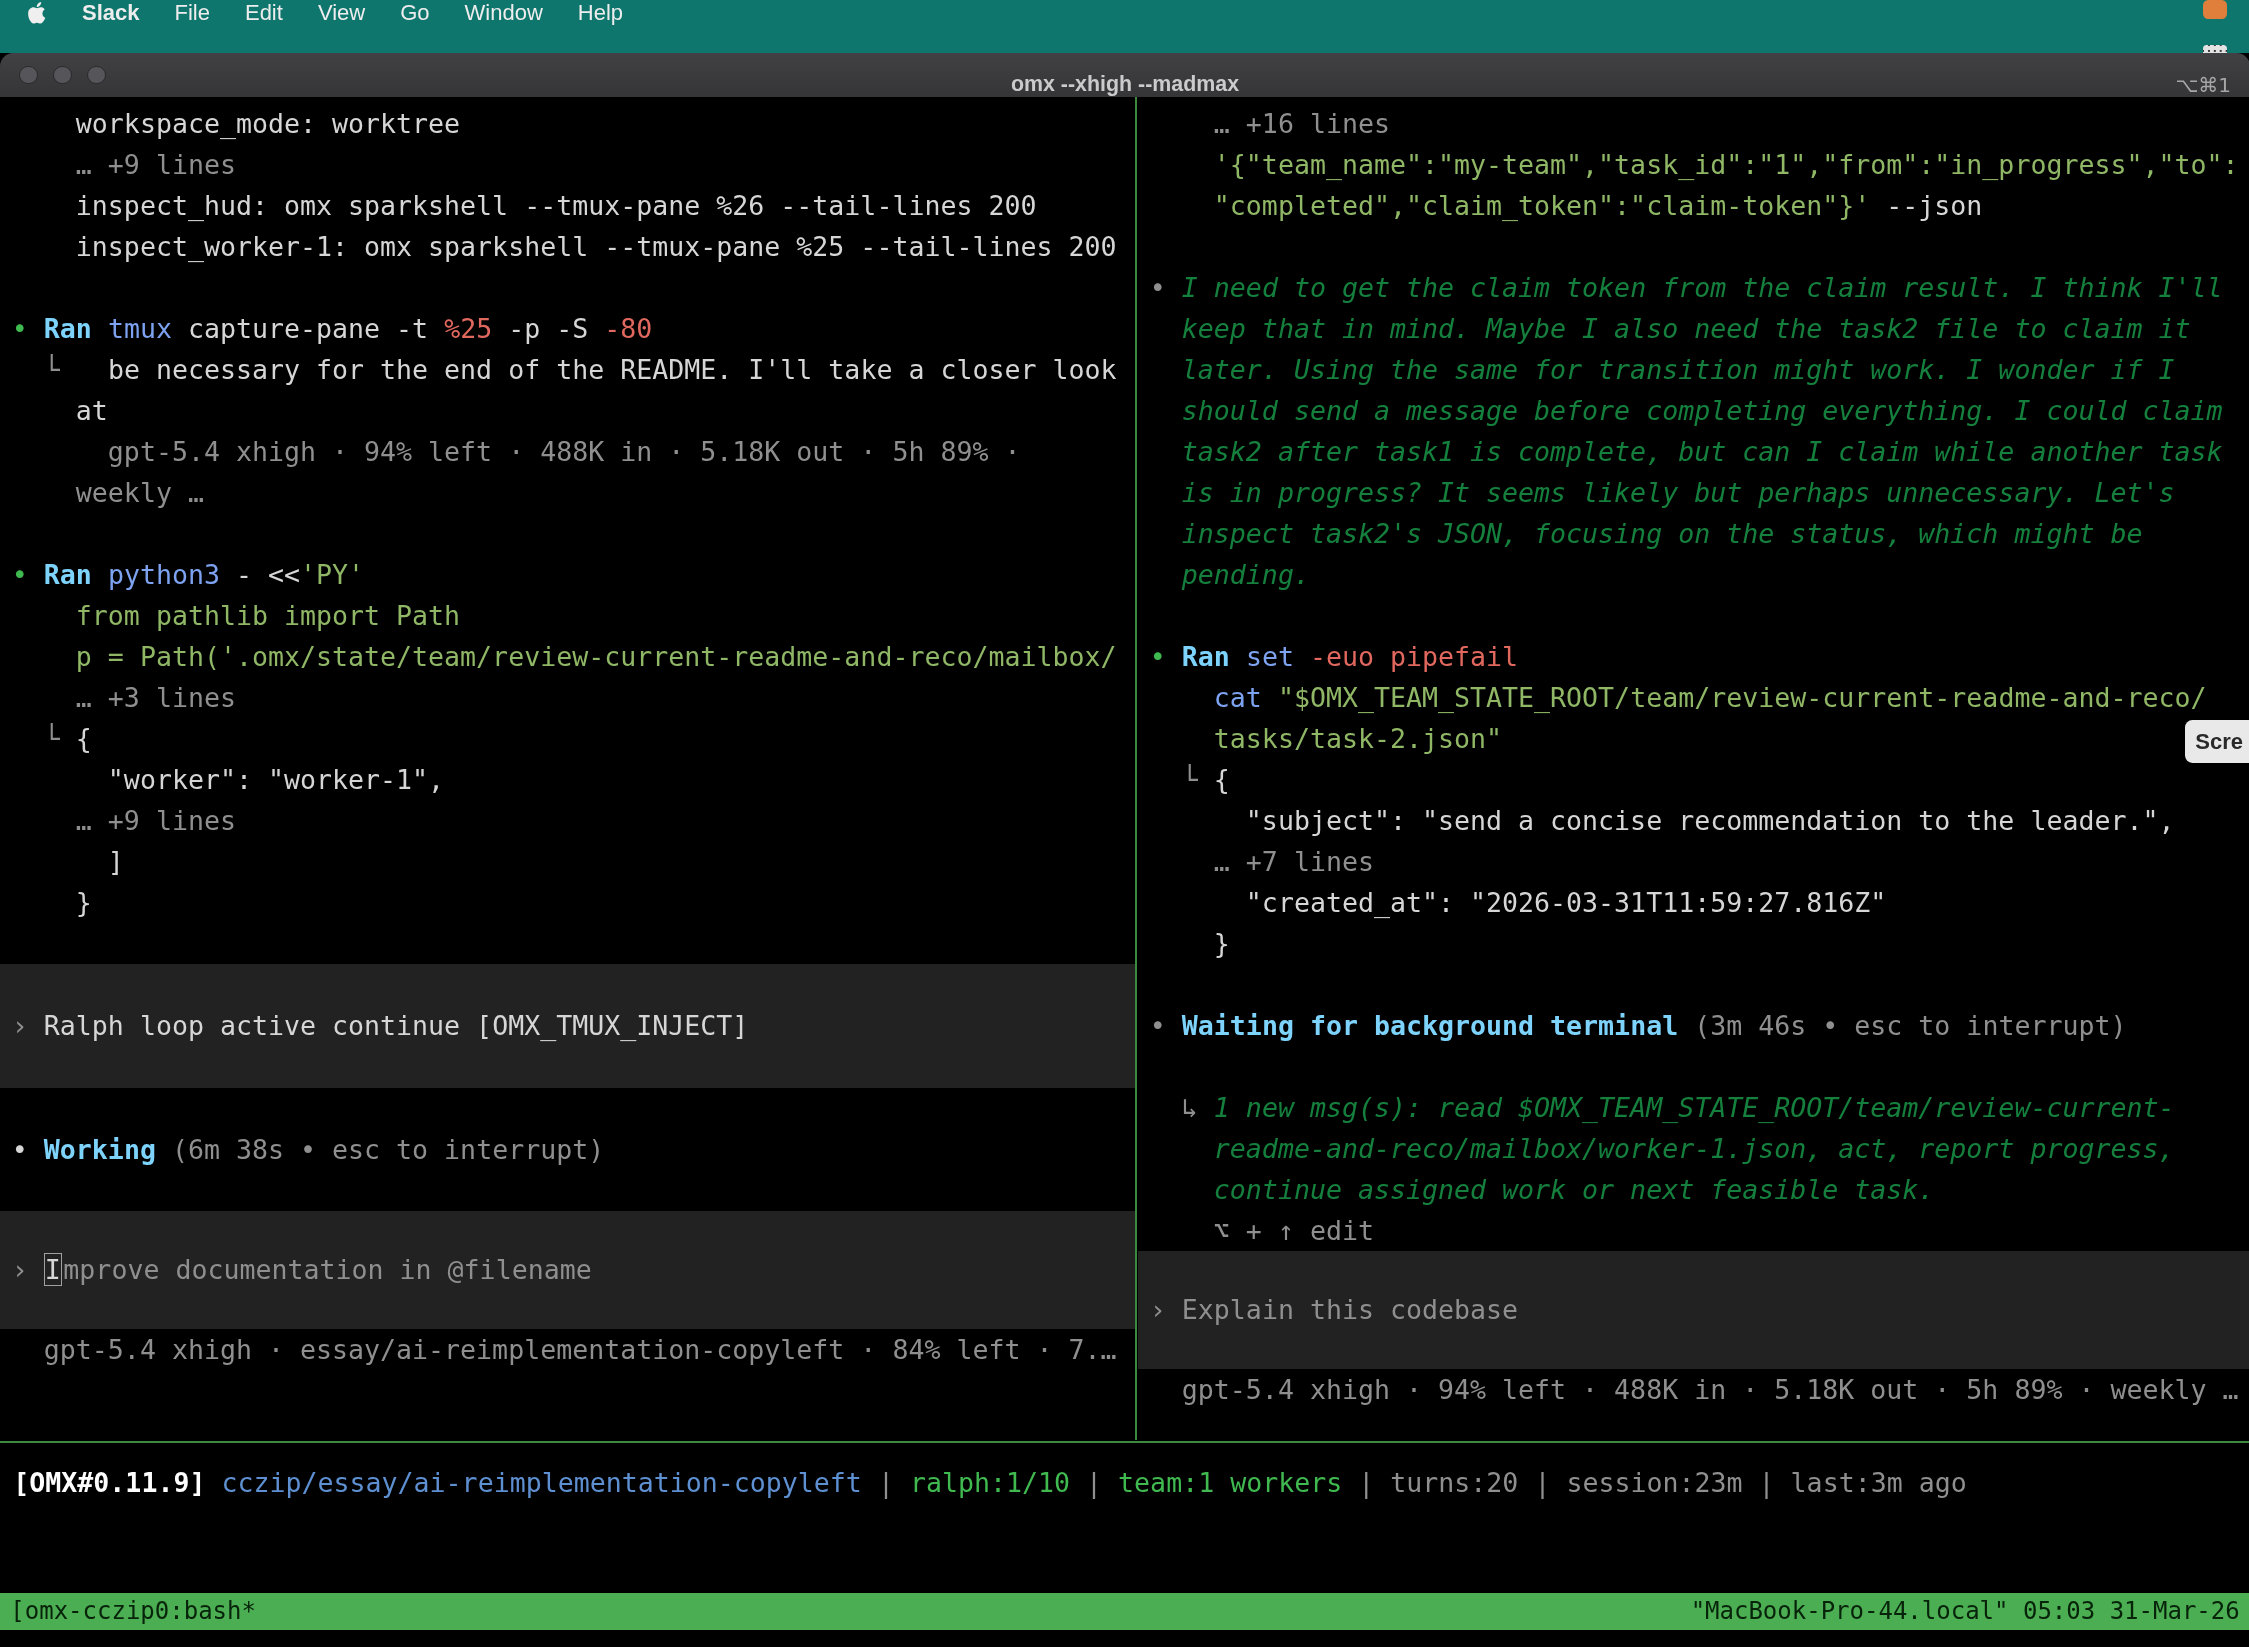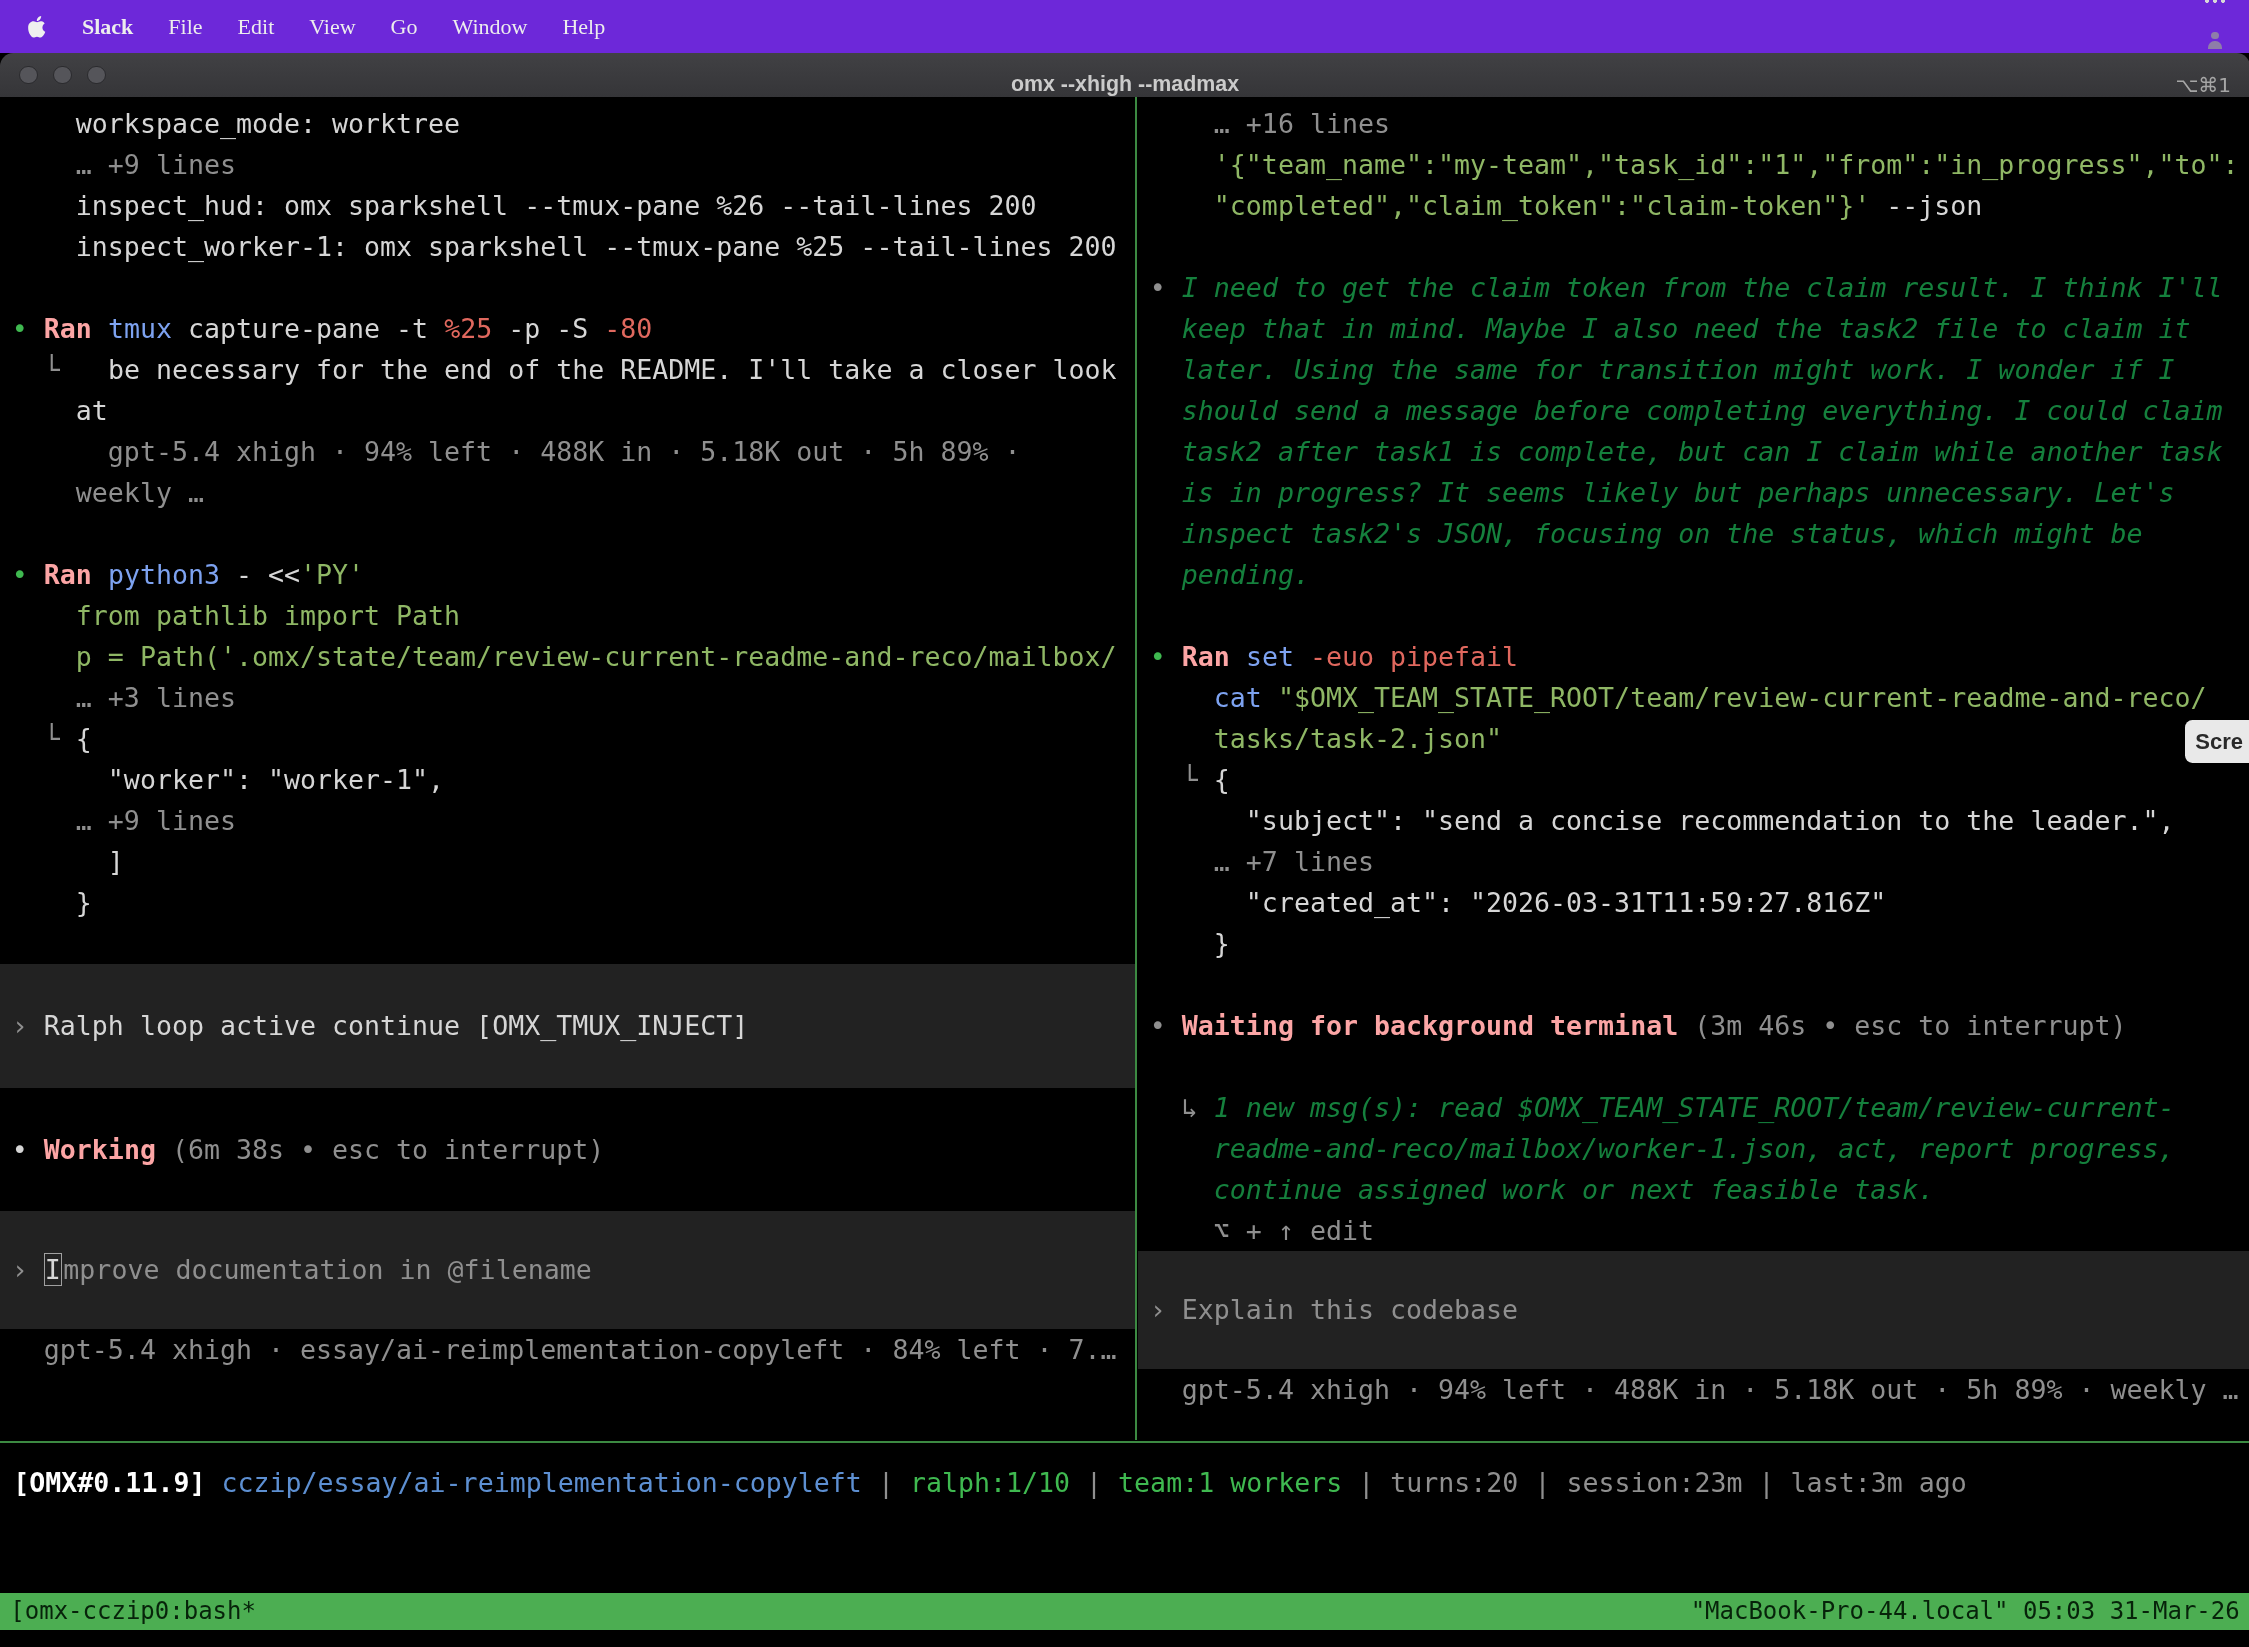--- a/index.html
+++ b/index.html
@@ -1,19 +1,19 @@
 <!DOCTYPE html>
 <html style="font-size:11.8px"><head>
 <meta charset="utf-8">
 <style>
   html,body{margin:0;padding:0;background:#000;}
   body{width:2250px;height:1648px;position:relative;overflow:hidden;font-family:"DejaVu Sans Mono",monospace;}
 
   
-  .menubar{position:absolute;top:0;left:0;right:0;height:53px;background:#6d28d9;display:flex;align-items:center;color:#ededed;font-family:Liberation Serif, serif;font-size:22px;}
+  .menubar{position:absolute;top:0;left:0;right:0;height:53px;background:#0f766e;display:flex;align-items:flex-start;color:#ededed;font-family:Liberation Sans, sans-serif;font-size:22px;}
   .menubar .mleft{display:flex;align-items:center;gap:35px;padding-left:28px;}
   .menu-item{cursor:default;}
   .menu-item.appname{font-weight:bold;}
   .menubar .mright{margin-left:auto;display:flex;align-items:center;gap:26.6px;padding-right:19px;flex-direction:column;}
   .apple-logo{display:flex;align-items:center;}
   .rec{width:23.6px;height:18.5px;border-radius:5.2px;background:#e07f3b;}
   .kbd{width:23.6px;height:17px;border-radius:3.7px;background-color:#e3e3e3;background-image:radial-gradient(circle,#3a3a3a 1.1px,transparent 1.5px);background-size:5.9px 5.9px;background-position:3px 3px;}
   .blueapp{width:14.8px;height:14.8px;background:#4f9fe0;transform:rotate(45deg);border-radius:3px;}
   .darkapp{width:18.5px;height:18.5px;border-radius:5.9px;background:#17171a;border:1.5px solid #6f6f74;}
   .dots{width:23.6px;height:15.5px;background-image:radial-gradient(circle,#d8d8d8 1.8px,transparent 2.2px);background-size:8px 8px;}
@@ -34,21 +34,21 @@
   .shortcut{position:absolute;right:19px;color:#a6a6a6;font-weight:400;font-size:20px;font-family:"DejaVu Sans","Liberation Sans",sans-serif;}
 
   
   .pane{position:absolute;top:44px;height:1343px;overflow:hidden;padding-top:5.9px;box-sizing:border-box;}
   .pane-left{left:0;width:1135px;}
   .pane-right{left:1138px;right:0;}
   .vdivider{position:absolute;left:1135px;top:44px;width:2.2px;height:1343px;background:#3c8a42;}
   .tline{height:41px;line-height:41px;white-space:pre;padding-left:11.8px;font-size:26.6px;color:#d6d6d6;overflow:hidden;}
   .c-fg{color:#d6d6d6;}
   .c-dim{color:#8f8f8f;}
-  .c-bold{color:#fca5a5;font-weight:bold;}
+  .c-bold{color:#7dd3fc;font-weight:bold;}
   .c-green{color:#3fb950;}
   .c-blue{color:#7da2f0;}
   .c-red{color:#e0685e;}
   .c-str{color:#8fb765;}
   .c-think{color:#15803d;font-style:italic;}
   .c-boldwhite{color:#ffffff;font-weight:bold;}
   .c-statblue{color:#5d8fd1;}
   .c-statgreen{color:#3fb950;}
   .c-cur{color:#d6d6d6;border:1.5px solid #a0a0a0;margin-right:1.5px;}
   .strip{background:#222222;display:flex;align-items:center;padding-left:11.8px;font-size:26.6px;white-space:pre;overflow:hidden;}

